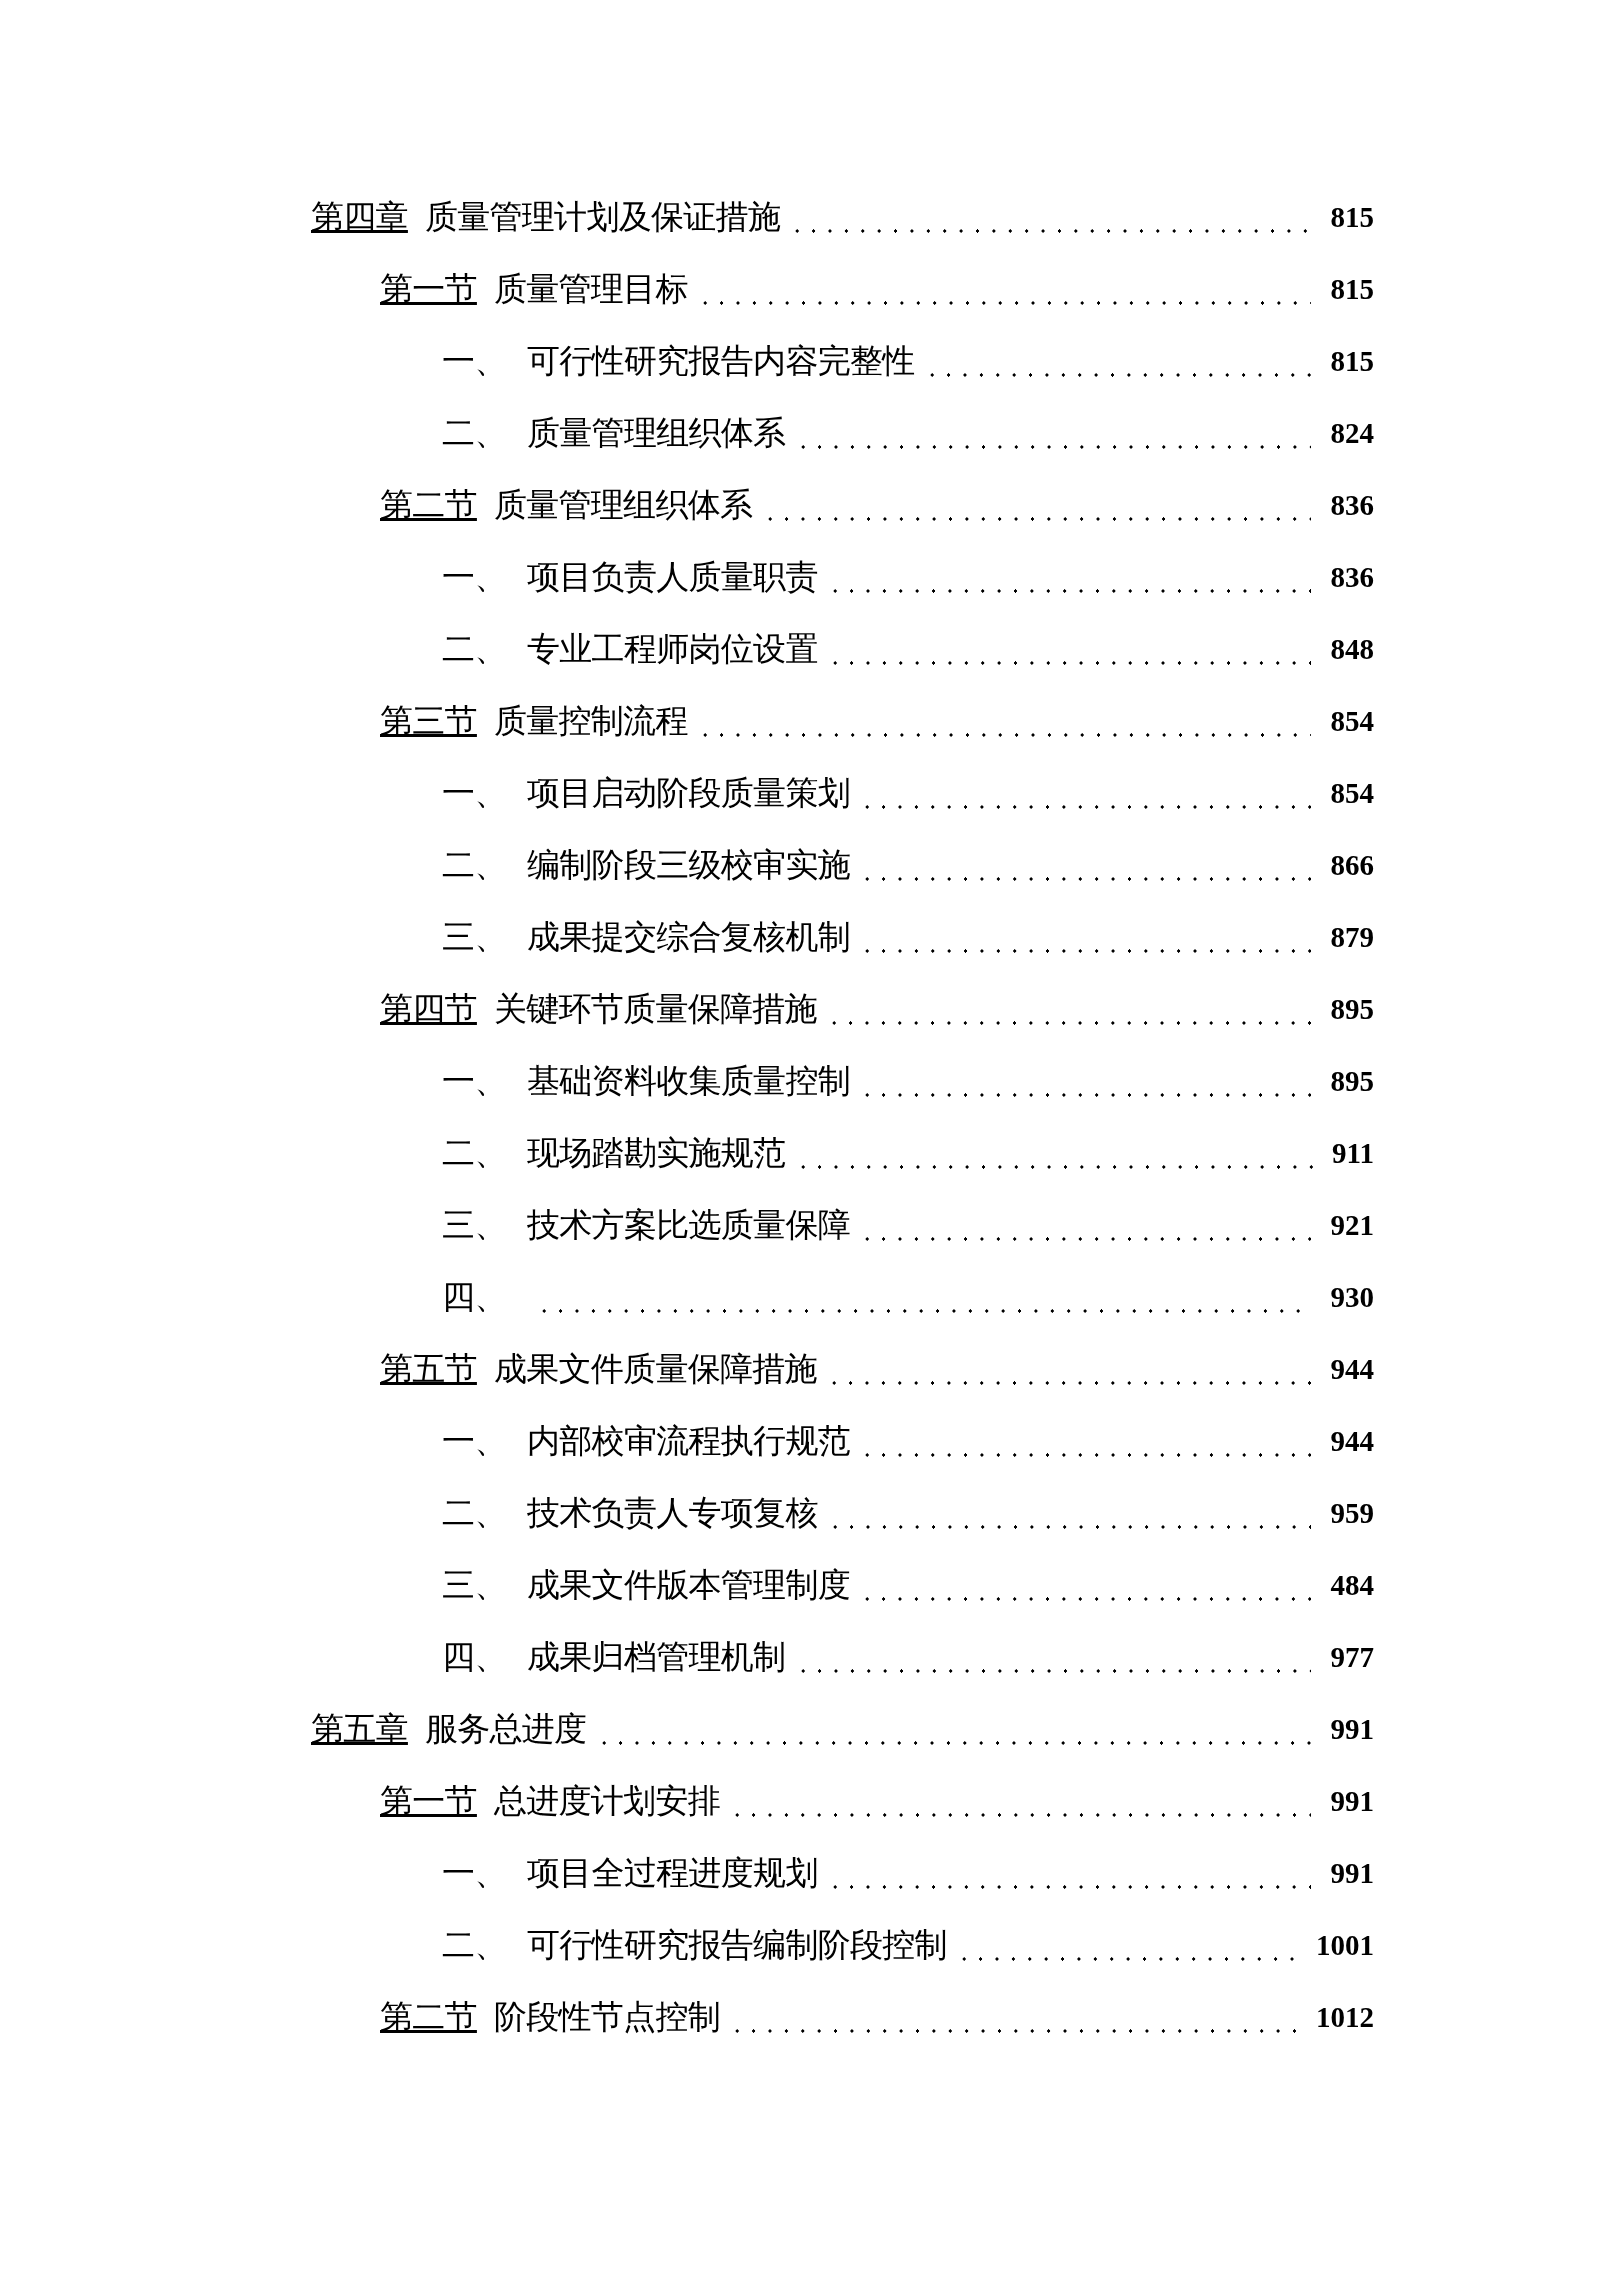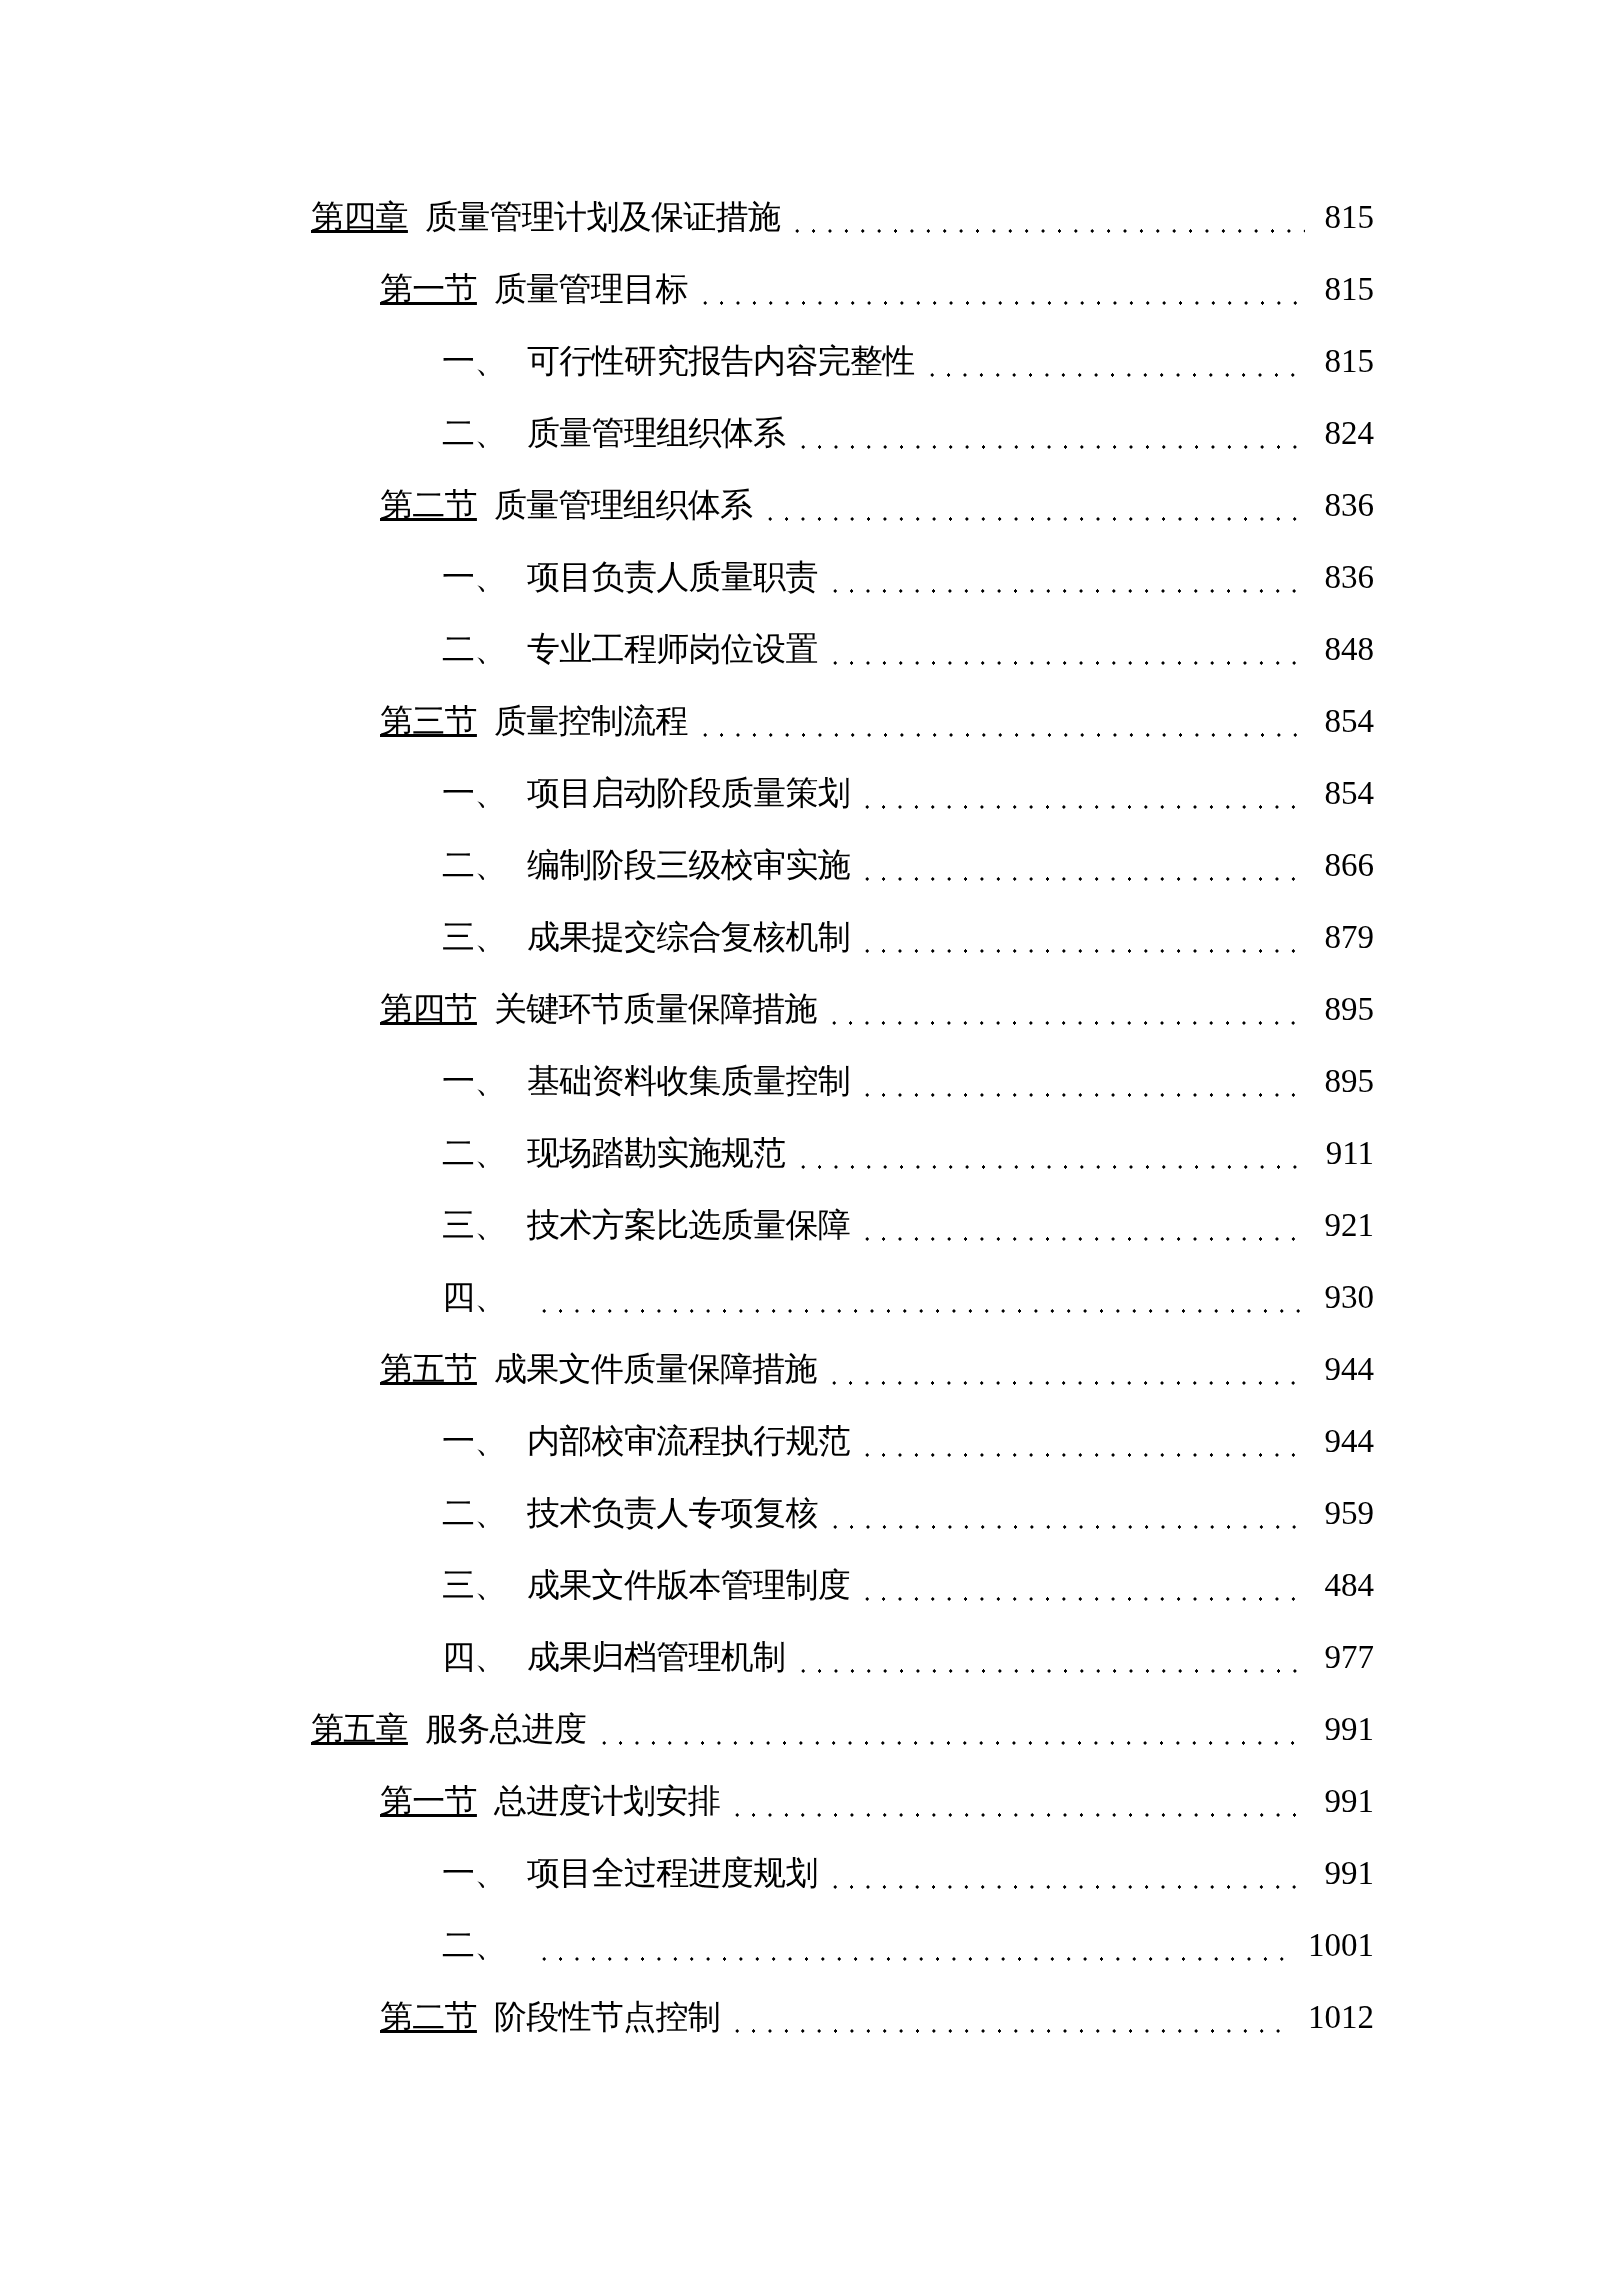--- a/index.html
+++ b/index.html
@@ -40,21 +40,22 @@
     align-self: stretch;
     margin: 0 19.6px 0 9.2px;
     background-image: radial-gradient(circle 1.7px at 50% 50%, #000000 90%, rgba(0,0,0,0) 92%);
     background-size: 16.4px 3.9px;
     background-repeat: repeat-x;
     background-position: left 48px;
   }
   .toc-page {
     flex: 0 0 auto;
     text-align: right;
-    font-size: 33px;
+    font-size: 29px;
+    font-weight: bold;
   }
 </style>
 </head>
 <body>
 
 <div class="page" style="background: rgb(255, 255, 255); color: rgb(0, 0, 0);">
   <div class="toc" id="toc">
       <div class="toc-row level-1">
     <span class="toc-prefix">第四章</span>
     <span class="toc-title">质量管理计划及保证措施</span>
@@ -193,20 +194,21 @@
     <span class="toc-page">991</span>
   </div>
       <div class="toc-row level-3">
     <span class="toc-prefix">一、</span>
     <span class="toc-title">项目全过程进度规划</span>
     <span class="toc-leader"></span>
     <span class="toc-page">991</span>
   </div>
       <div class="toc-row level-3">
     <span class="toc-prefix">二、</span>
+    <span class="toc-title">可行性研究报告编制阶段控制</span>
     <span class="toc-leader"></span>
     <span class="toc-page">1001</span>
   </div>
       <div class="toc-row level-2">
     <span class="toc-prefix">第二节</span>
     <span class="toc-title">阶段性节点控制</span>
     <span class="toc-leader"></span>
     <span class="toc-page">1012</span>
   </div>
     </div>

